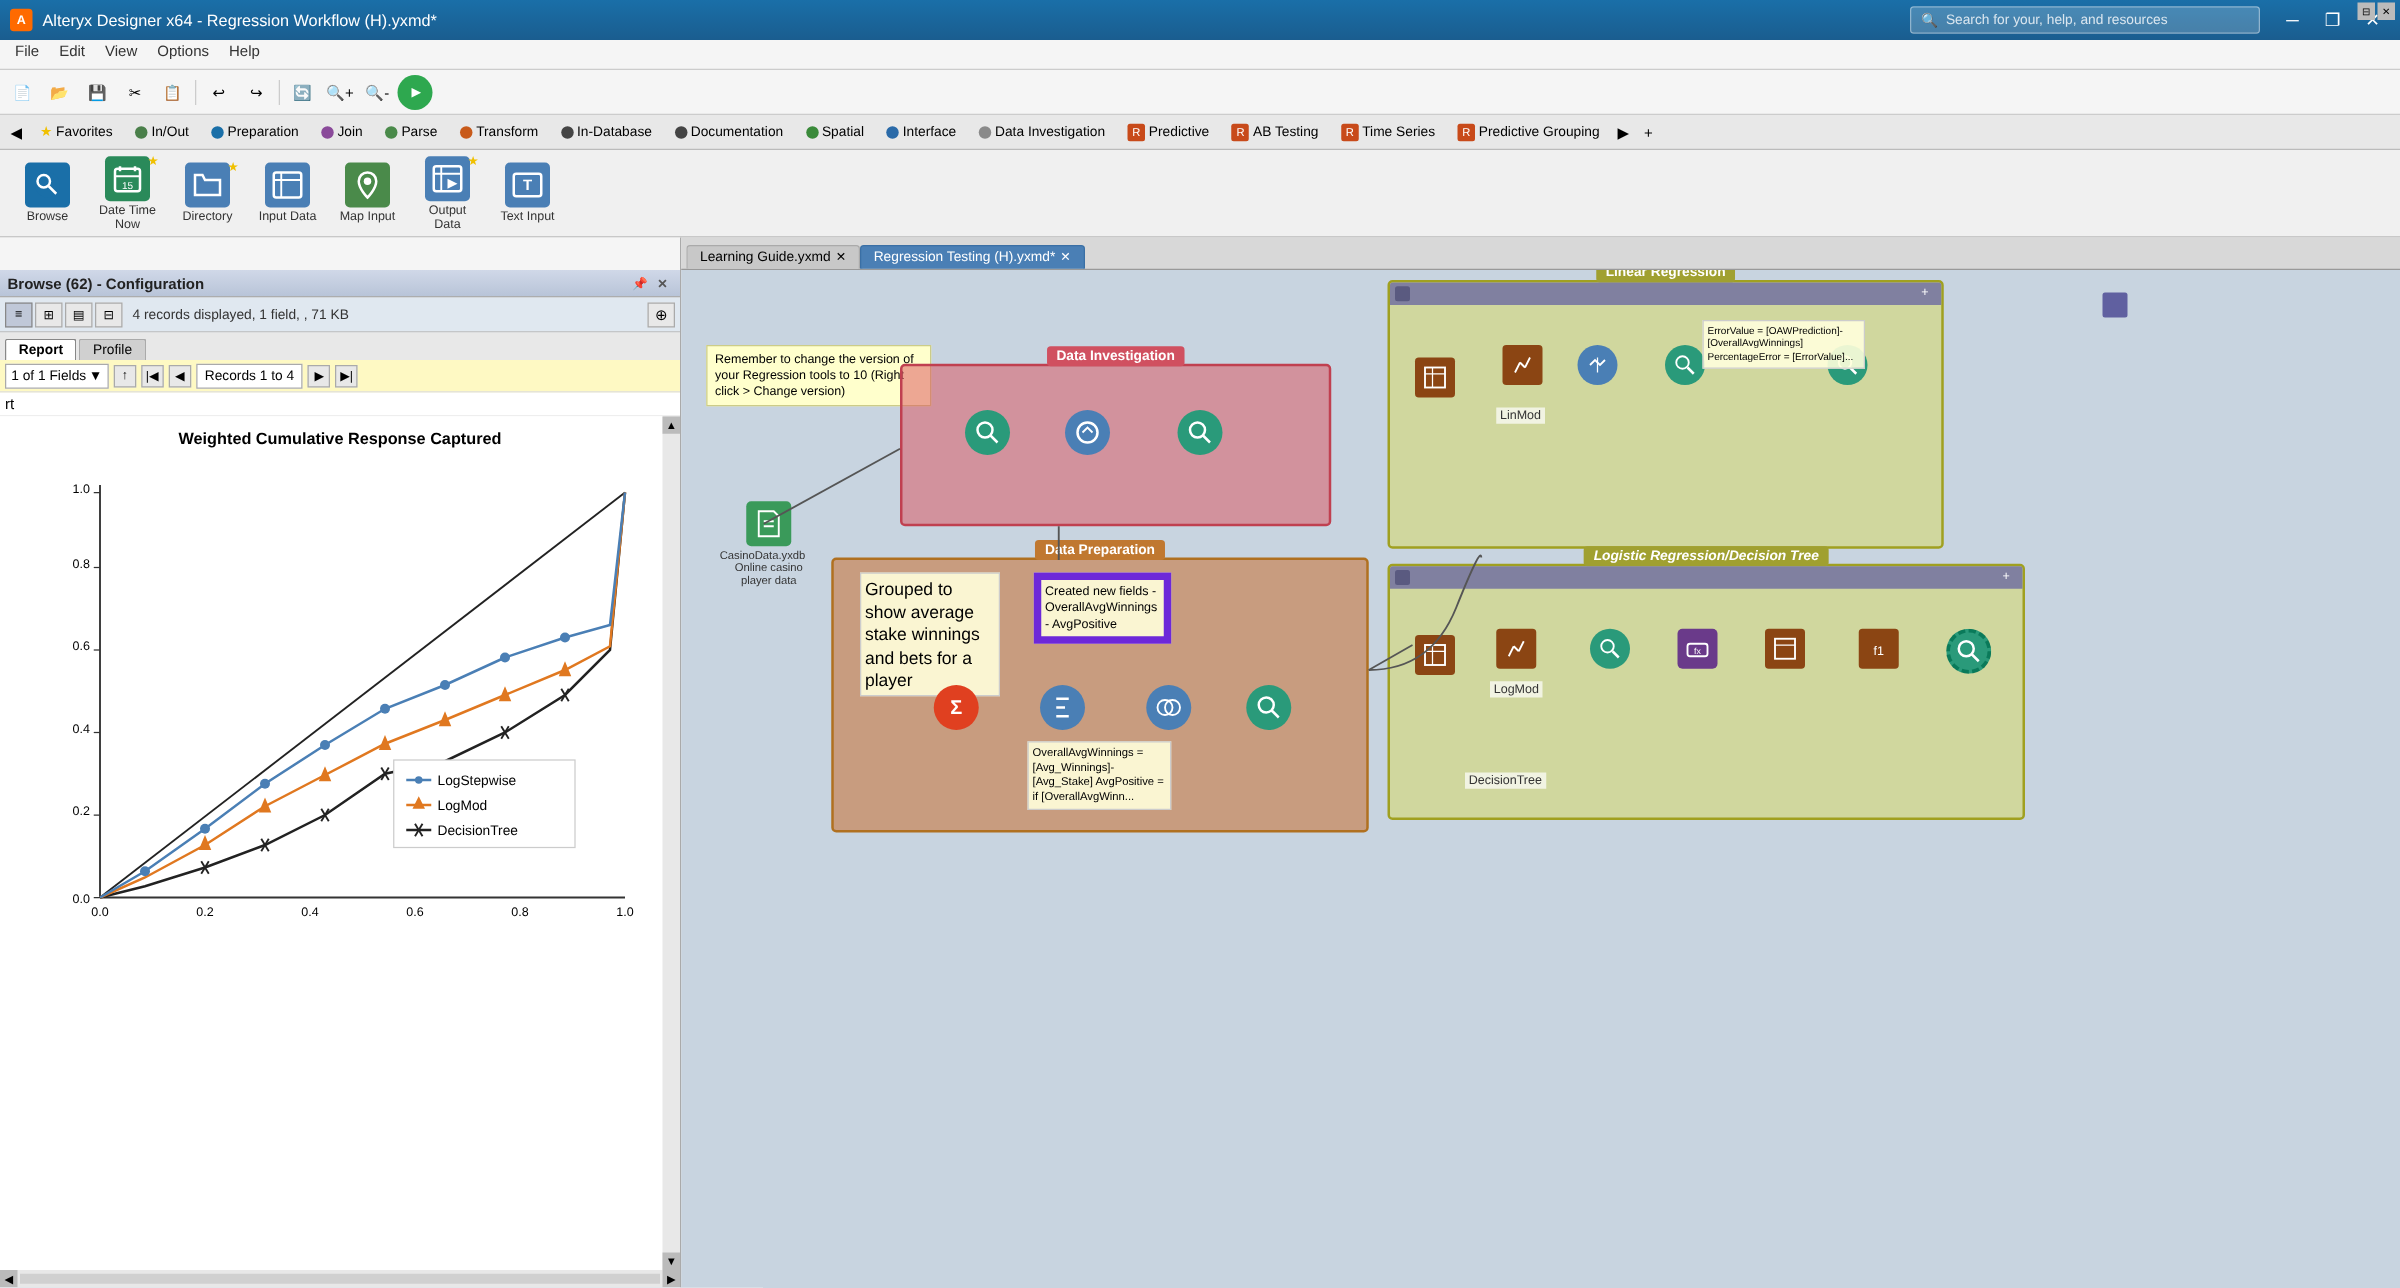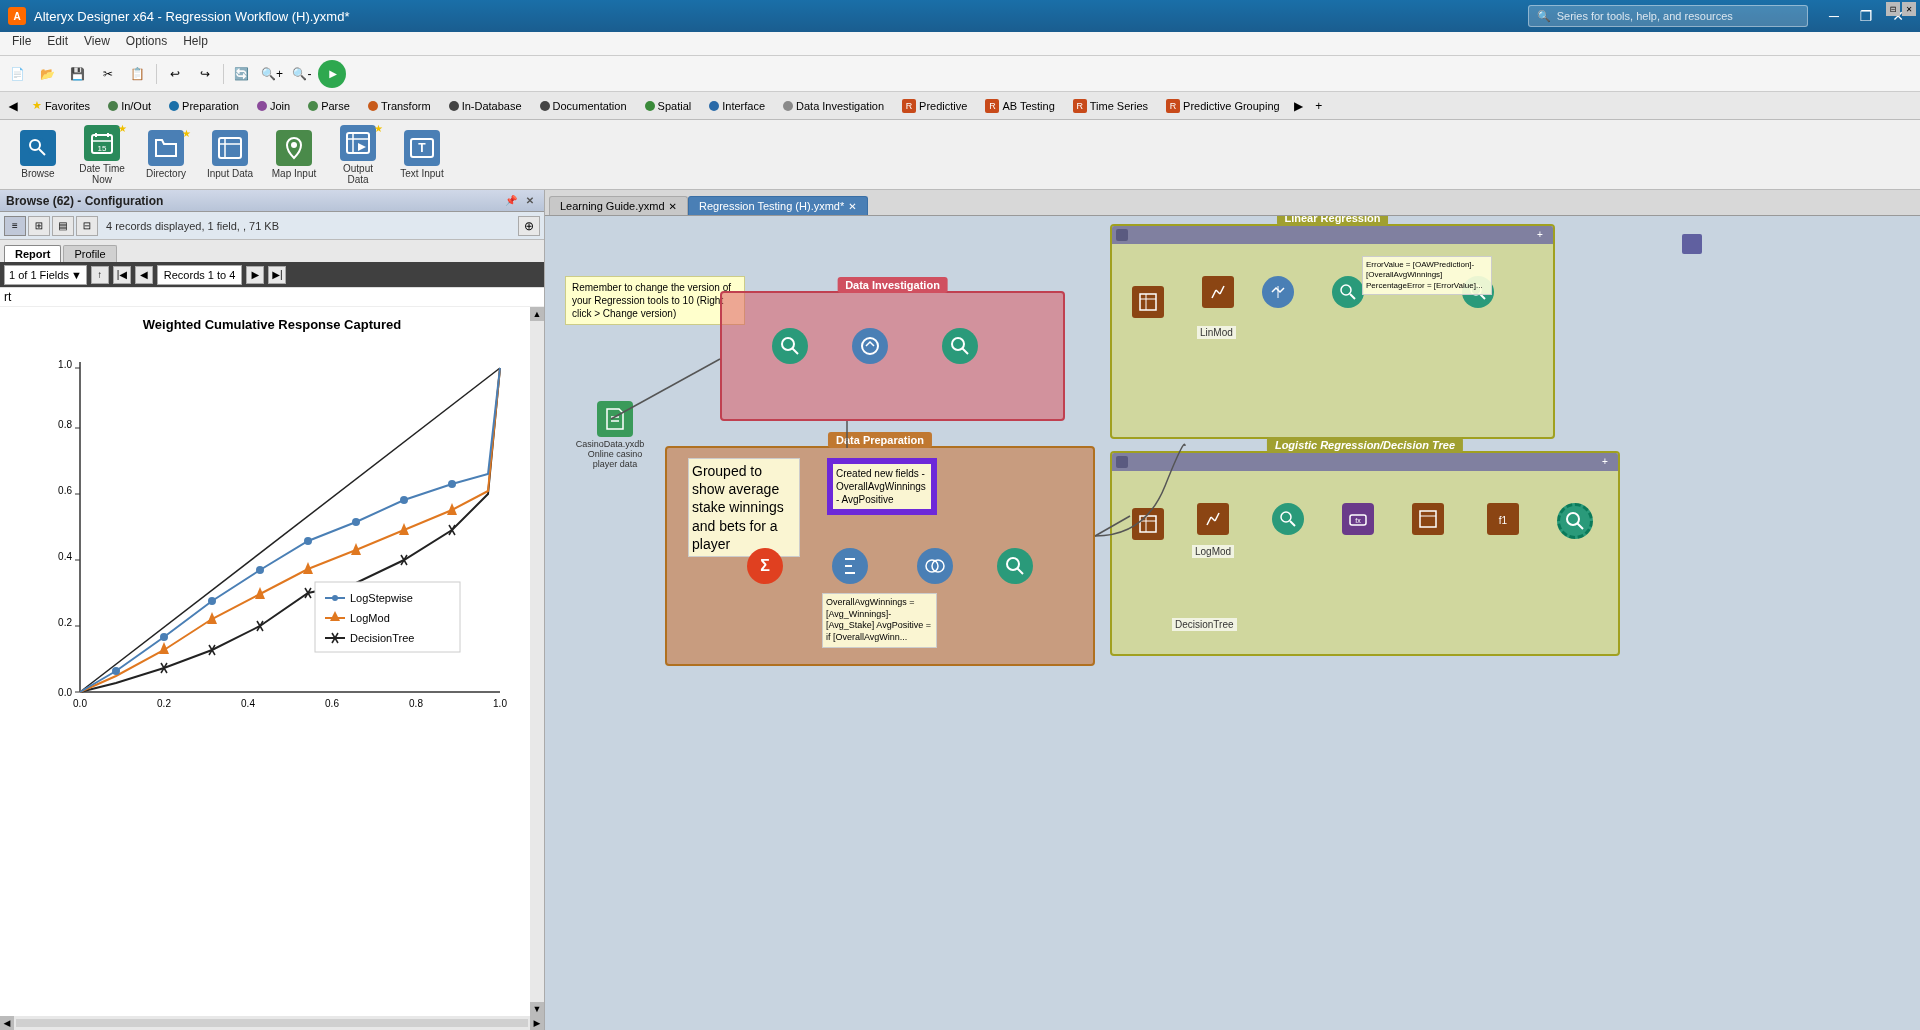--- a/index.html
+++ b/index.html
@@ -96,20 +96,21 @@
       height: 22px;
       background: linear-gradient(to bottom, #d0d8e8, #b8c4d8);
       border-bottom: 1px solid #999;
       display: flex;
       align-items: center;
       padding: 0 6px;
       font-size: 12px;
       font-weight: bold;
       color: #222;
       justify-content: space-between;
+      margin-top: 26px;
     }
     .panel-header-btns { display: flex; gap: 2px; }
     .panel-header-btn { width: 16px; height: 16px; display: flex; align-items: center; justify-content: center; cursor: pointer; font-size: 10px; color: #555; }
 
     .browse-toolbar {
       height: 28px;
       background: #e0e8f0;
       border-bottom: 1px solid #bbb;
       display: flex;
       align-items: center;
@@ -120,21 +121,21 @@
     .browse-mode-btn.active { background: #c0c8d8; border-color: #888; }
     .browse-info { font-size: 11px; color: #333; margin-left: 6px; flex: 1; }
     .browse-opts-btn { width: 22px; height: 20px; display: flex; align-items: center; justify-content: center; cursor: pointer; border: 1px solid #aaa; background: #e8e8e8; }
 
     .tab-bar { height: 22px; display: flex; align-items: flex-end; padding: 0 4px; gap: 2px; background: #e8e8e8; }
     .tab { padding: 2px 10px; font-size: 11px; cursor: pointer; background: #d0d0d0; border: 1px solid #aaa; border-bottom: none; border-radius: 2px 2px 0 0; }
     .tab.active { background: white; border-color: #888; font-weight: bold; }
 
     .data-toolbar {
       height: 26px;
-      background: #404040;
+      background: #fef9c3;
       border-bottom: 1px solid #ddd;
       display: flex;
       align-items: center;
       padding: 0 4px;
       gap: 4px;
     }
     .data-toolbar select, .data-toolbar .dropdown { font-size: 11px; height: 20px; border: 1px solid #aaa; background: white; padding: 0 4px; cursor: pointer; }
     .nav-btn { width: 18px; height: 18px; display: flex; align-items: center; justify-content: center; cursor: pointer; border: 1px solid #aaa; background: #e8e8e8; font-size: 10px; }
     .records-display { font-size: 11px; border: 1px solid #aaa; background: white; padding: 1px 6px; min-width: 80px; text-align: center; height: 20px; display: flex; align-items: center; justify-content: center; }
 
@@ -181,21 +182,21 @@
 <body>
 
 <div id="title-bar">
   <div class="title-left">
     <div class="title-icon">A</div>
     <span class="title-text">Alteryx Designer x64 - Regression Workflow (H).yxmd*</span>
   </div>
   <div style="display:flex; align-items:center; gap:12px;">
     <div class="title-search">
       <span>🔍</span>
-      <span style="font-size:11px; color:rgba(255,255,255,0.8);">Series for tools, help, and resources</span>
+      <span style="font-size:11px; color:rgba(255,255,255,0.8);">Search for your, help, and resources</span>
     </div>
     <div class="title-controls">
       <div class="title-btn">─</div>
       <div class="title-btn">❐</div>
       <div class="title-btn close">✕</div>
     </div>
   </div>
 </div>
 
 <div id="menu-bar">

